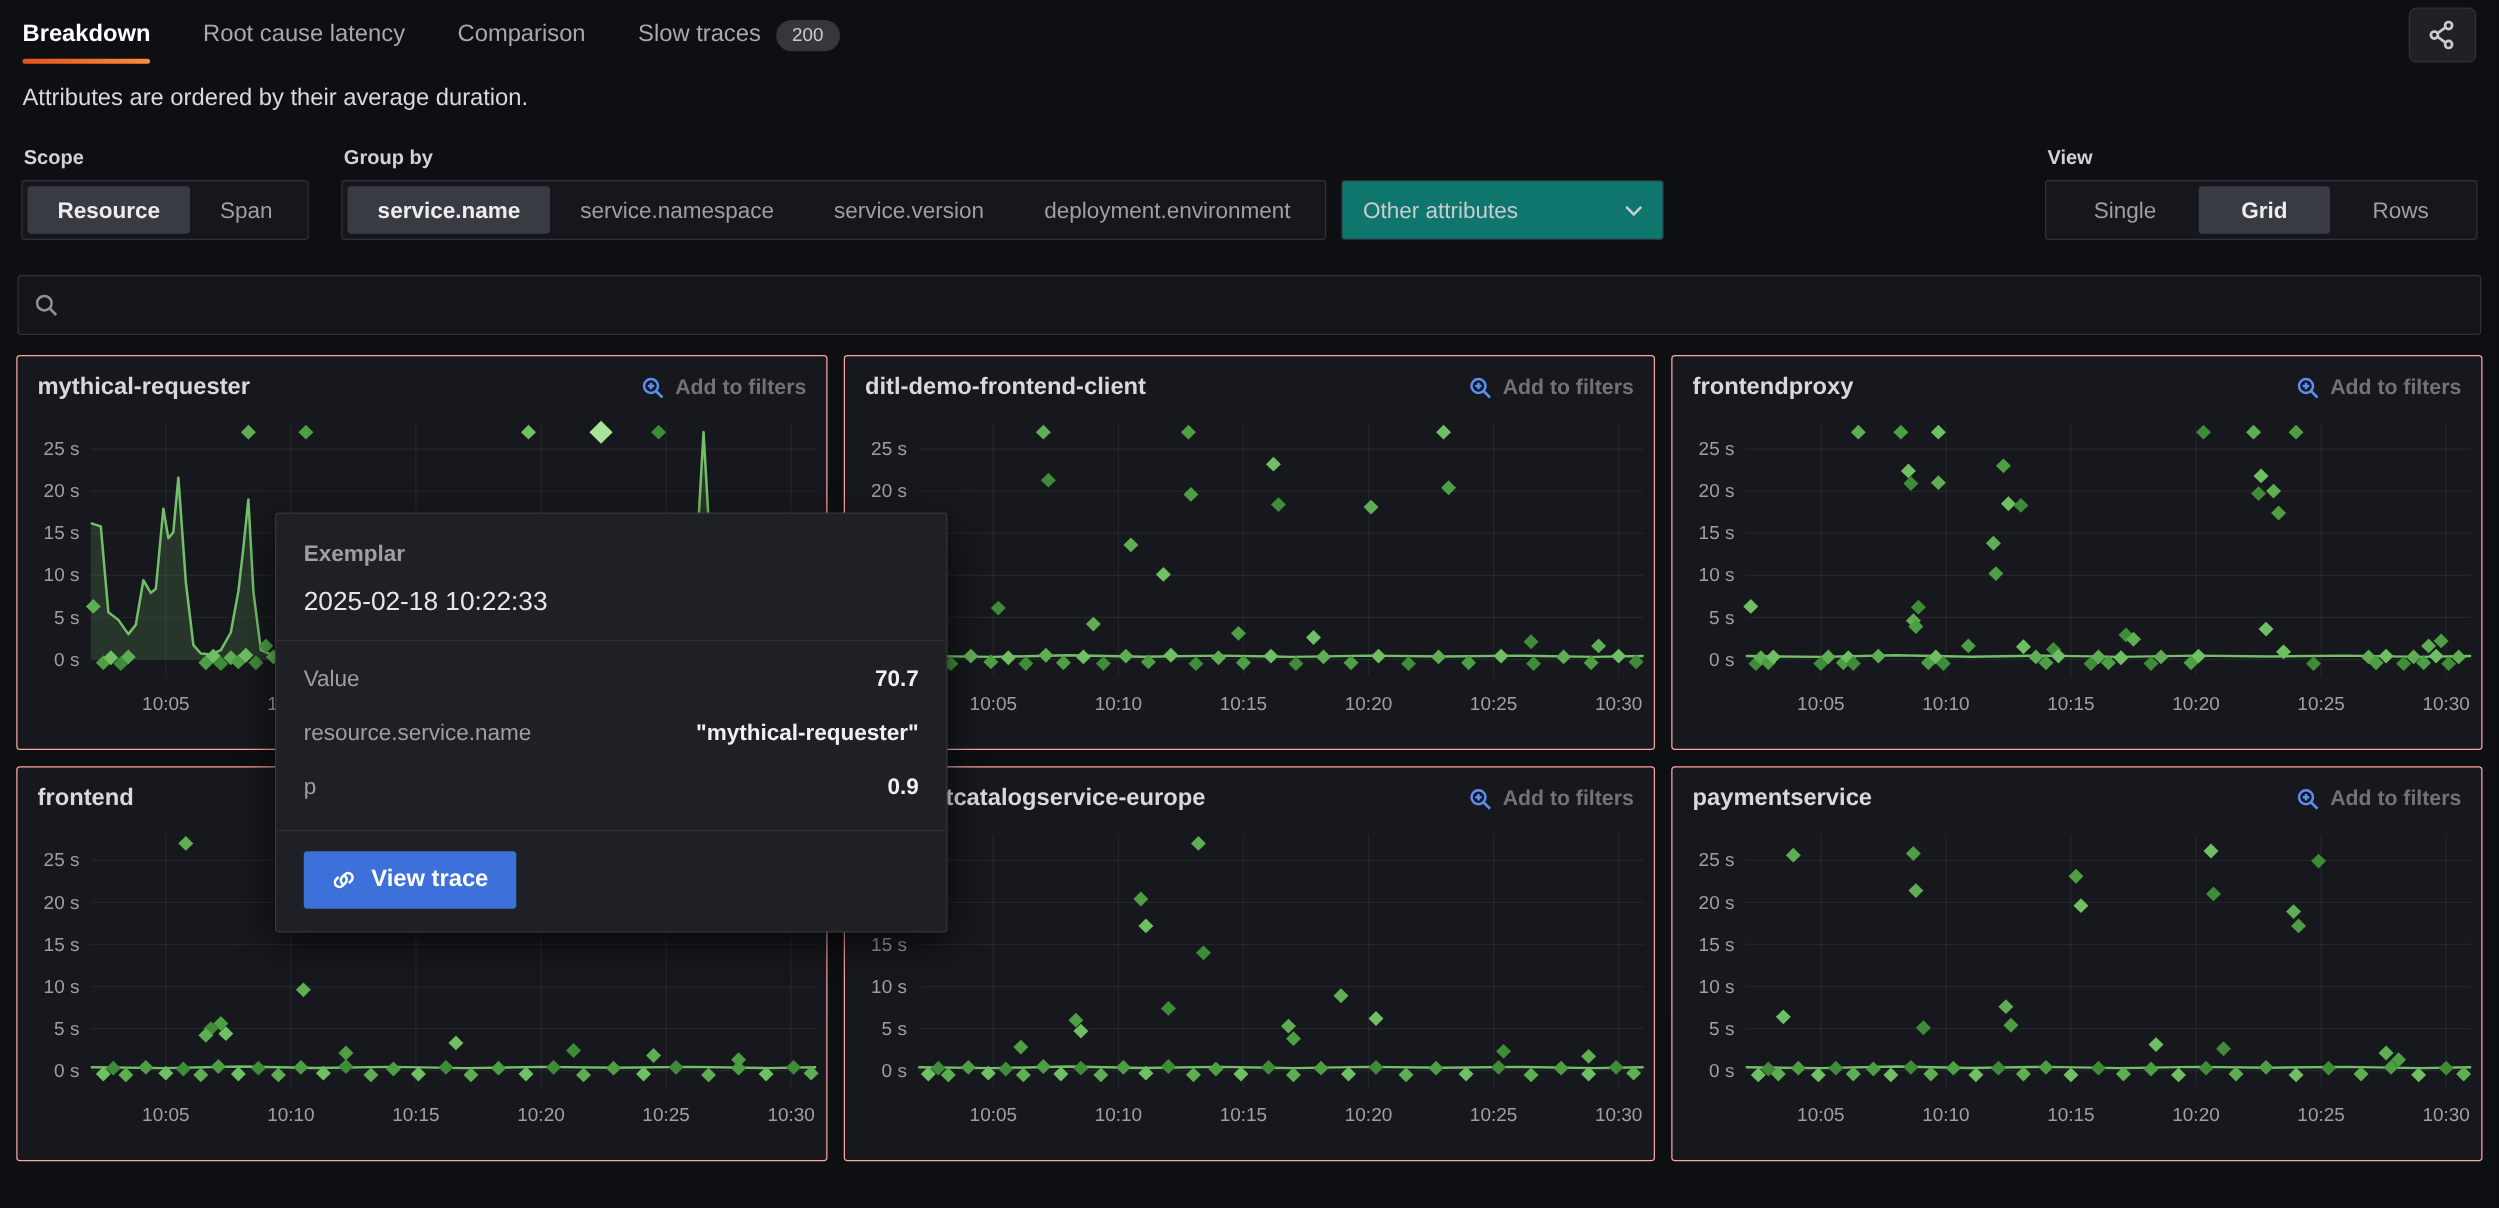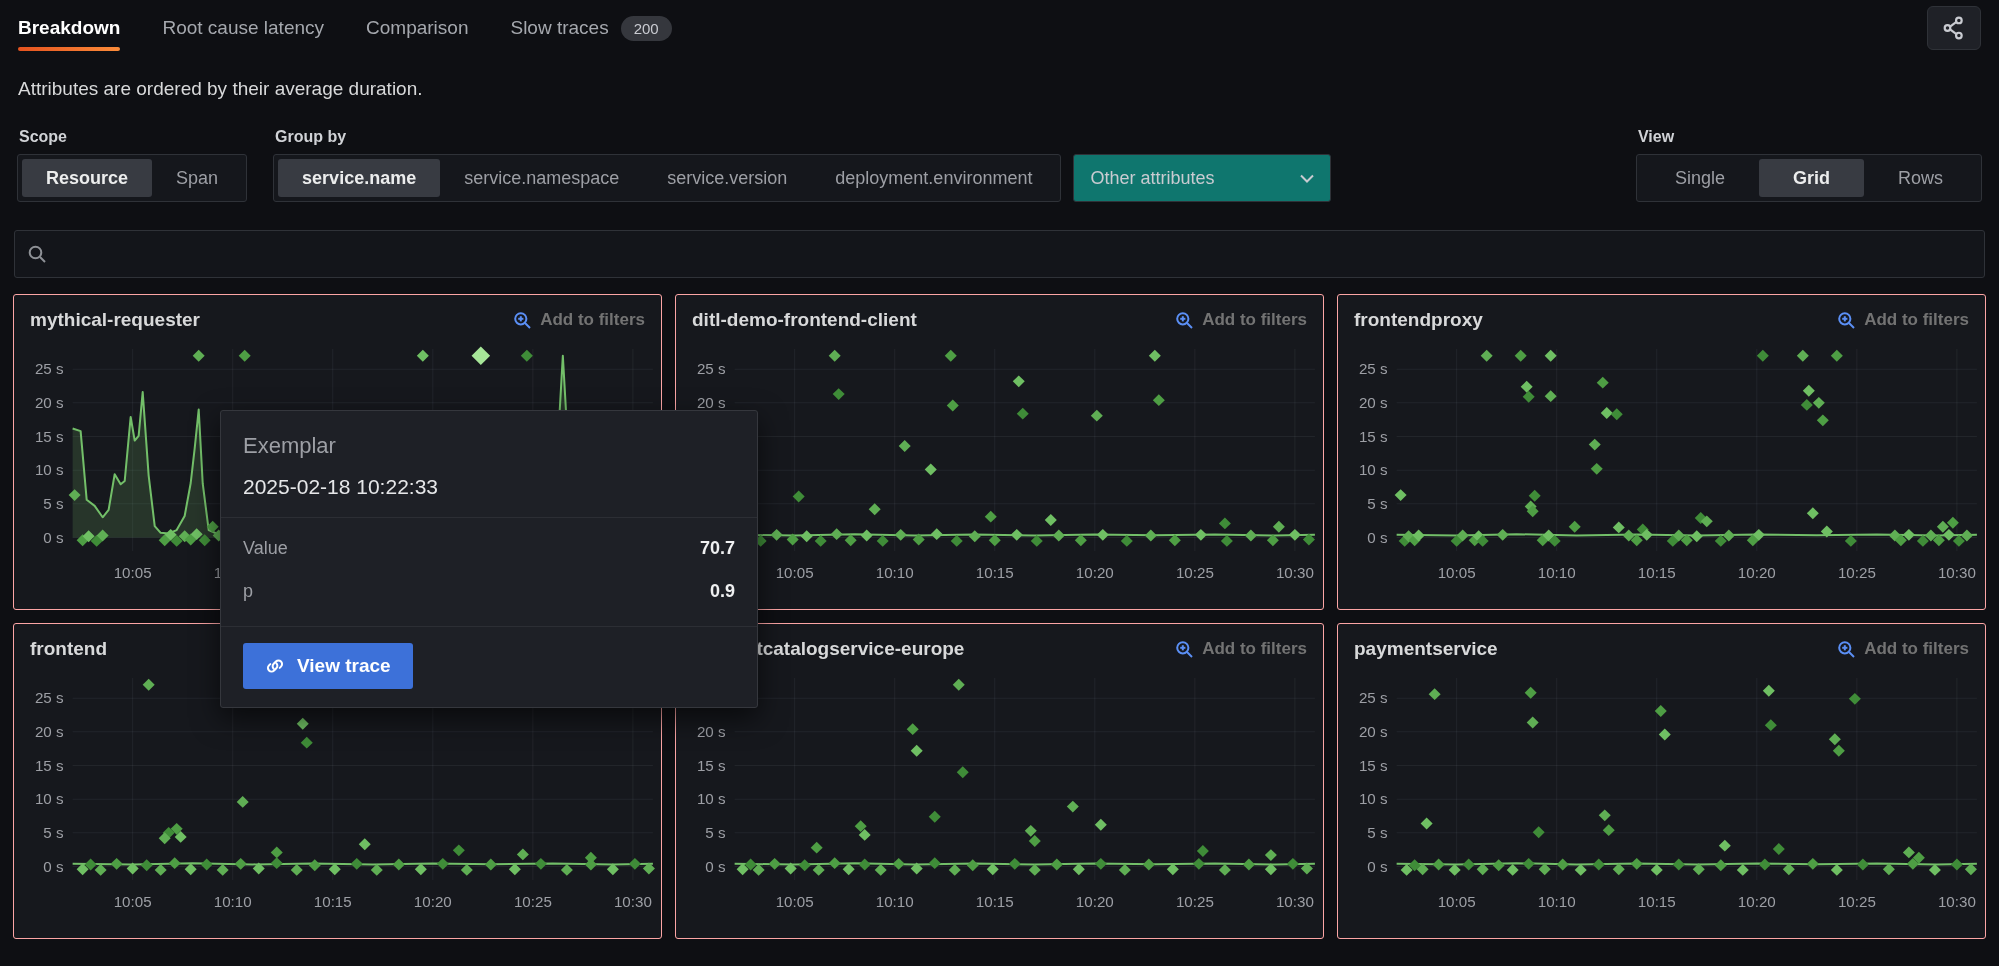--- a/index.html
+++ b/index.html
@@ -15,21 +15,21 @@
          font-size:19px; color:#a5a8ae; cursor:pointer; white-space:nowrap; }
   .tab.active { color:#ffffff; font-weight:700; }
   .tab.active::after { content:""; position:absolute; left:0; right:0; bottom:5px; height:4px;
          border-radius:2px; background:linear-gradient(90deg,#e5531f,#fb8c3a); }
   .badge { background:#35373d; color:#c9cbd1; font-size:15px; padding:4px 13px;
          border-radius:13px; font-weight:400; }
   .share-btn { margin-left:auto; width:54px; height:44px; background:#1f2127;
          border:1px solid #2f3238; border-radius:6px; display:flex; align-items:center;
          justify-content:center; cursor:pointer; }
   
-  .subtitle { font-size:19px; margin:22px 18px 0; color:#d8d9da; }
+  .subtitle { font-size:19px; margin:12px 18px 0; color:#d8d9da; }
   
   .controls { display:flex; align-items:flex-end; margin:28px 17px 0; gap:26px; }
   .ctl { display:flex; flex-direction:column; }
   .ctl-label { font-size:16px; font-weight:700; color:#d0d2d6; margin:0 2px 8px; }
   .ctl-row { display:flex; gap:12px; }
   .radio-group { display:flex; background:#15171c; border:1px solid #2f3238;
          border-radius:3px; padding:4px; height:48px; }
   .radio-opt { display:flex; align-items:center; padding:0 24px; font-size:18px;
          color:#9d9fa5; border-radius:3px; cursor:pointer; white-space:nowrap; }
   .radio-opt.selected { background:#383b42; color:#eceded; font-weight:700; }
@@ -52,21 +52,21 @@
          overflow:hidden; }
   .addfilters { display:flex; gap:8px; align-items:center; color:#737373; font-size:17px;
          font-weight:700; cursor:pointer; white-space:nowrap; }
   svg.chart { display:block; width:100%; height:250px; margin-top:6px;
          font-family:"Liberation Sans",sans-serif; }
   
   .tooltip { position:absolute; left:220px; top:410px; width:538px; background:#1e2026;
          border:1px solid #35373d; border-radius:3px; z-index:10;
          box-shadow:0 10px 28px rgba(0,0,0,0.6); }
   .tt-head { padding:22px 22px 18px; }
-  .tt-title { color:#9d9fa5; font-size:22px; }
+  .tt-title { color:#9d9fa5; font-size:18px;font-weight:bold; }
   .tt-date  { color:#e6e7e9; font-size:21px; margin-top:16px; }
   .tt-divider { border-top:1px solid #2c2e34; }
   .tt-body { padding:20px 22px 2px; }
   .tt-row { display:flex; justify-content:space-between; align-items:baseline;
          margin-bottom:22px; font-size:18px; gap:18px; }
   .tt-label { color:#9d9fa5; white-space:nowrap; }
   .tt-value { color:#eff0f1; font-weight:700; text-align:right; word-break:break-all; }
   .tt-foot { padding:16px 22px 18px; }
   .btn-primary { display:inline-flex; align-items:center; gap:12px; background:#3d71d9;
          color:#ffffff; font-size:19px; font-weight:700; padding:12px 22px;
@@ -713,20 +713,24 @@
     <div class="tt-title">Exemplar</div>
     <div class="tt-date">2025-02-18 10:22:33</div>
   </div>
   <div class="tt-divider"></div>
   <div class="tt-body">
     <div class="tt-row">
       <span class="tt-label">Value</span>
       <span class="tt-value">70.7</span>
     </div>
     <div class="tt-row">
+      <span class="tt-label">resource.service.name</span>
+      <span class="tt-value">"mythical-requester"</span>
+    </div>
+    <div class="tt-row">
       <span class="tt-label">p</span>
       <span class="tt-value">0.9</span>
     </div>
   </div>
   <div class="tt-divider"></div>
   <div class="tt-foot">
     <button class="btn-primary">
       <span class="icon">
         <svg width="20" height="20" viewBox="0 0 20 20" fill="none" stroke="#ffffff" stroke-width="2" stroke-linecap="round">
           <path d="M8.7 12.8a3.6 3.6 0 0 1 0-5.1l2.2-2.2a3.6 3.6 0 0 1 5.1 5.1l-1.3 1.3"></path>

